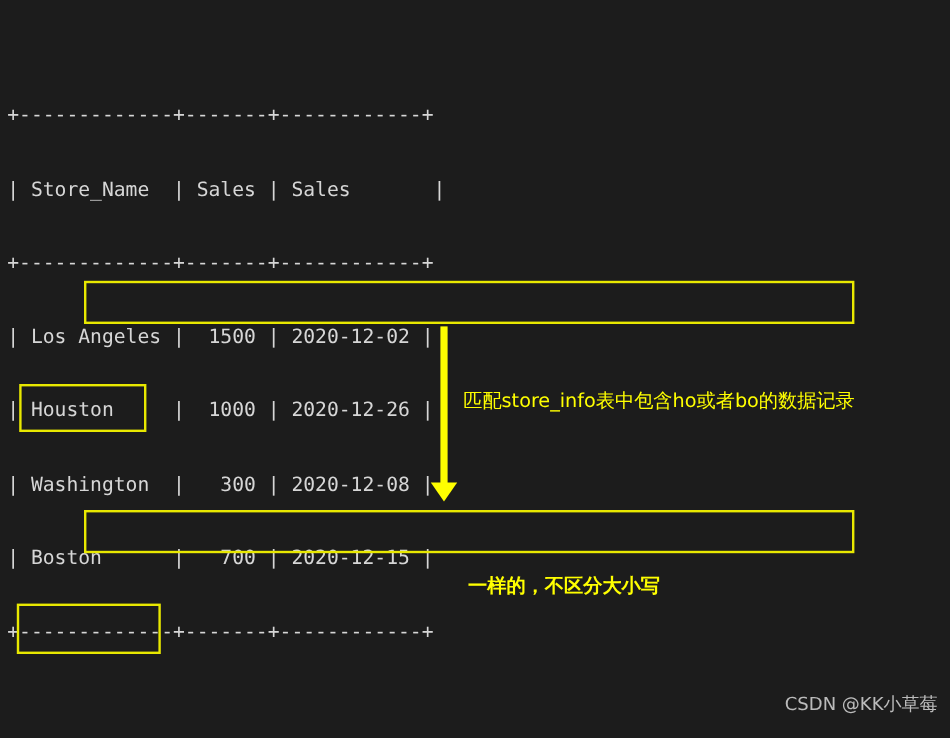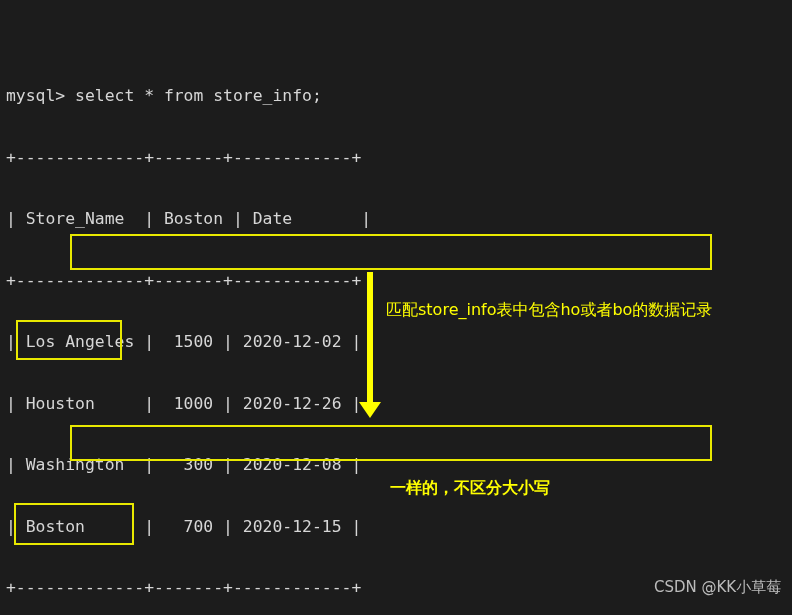--- a/index.html
+++ b/index.html
@@ -69,23 +69,22 @@
   }
 </style>
 </head>
 <body>
 
 <div id="screen">
 
   <div class="term">
 
     
-    <div class="line">mysql&gt; select * from store_info;</div>
     <div class="line">+-------------+-------+------------+</div>
-    <div class="line">| Store_Name  | Boston | Date       |</div>
+    <div class="line">| Store_Name  | Sales | Sales       |</div>
     <div class="line">+-------------+-------+------------+</div>
     <div class="line">| Los Angeles |  1500 | 2020-12-02 |</div>
     <div class="line">| Houston     |  1000 | 2020-12-26 |</div>
     <div class="line">| Washington  |   300 | 2020-12-08 |</div>
     <div class="line">| Boston      |   700 | 2020-12-15 |</div>
     <div class="line">+-------------+-------+------------+</div>
     
     
 
     
@@ -114,19 +113,19 @@
 
   <div class="hl-box" style="left:16px; top:320px; width:106px; height:40px;"></div>
 
   <div class="hl-box" style="left:70px; top:425px; width:642px; height:36px;"></div>
 
   <div class="hl-box" style="left:14px; top:503px; width:120px; height:42px;"></div>
 
   <div class="arrow-shaft" style="left:367px; top:272px; width:6px; height:132px;"></div>
   <div class="arrow-head" style="left:359px; top:402px;"></div>
 
-  <div class="cn-note" style="left:386px; top:300px;">匹配store_info表中包含ho或者bo的数据记录</div>
+  <div class="cn-note" style="left:386px; top:324px;">匹配store_info表中包含ho或者bo的数据记录</div>
 
   <div class="cn-note" style="left:390px; top:478px;font-weight:bold;">一样的，不区分大小写</div>
 
   <div class="watermark" style="left:654px; top:578px;">CSDN @KK小草莓</div>
 
 </div>
 
 </body></html>

